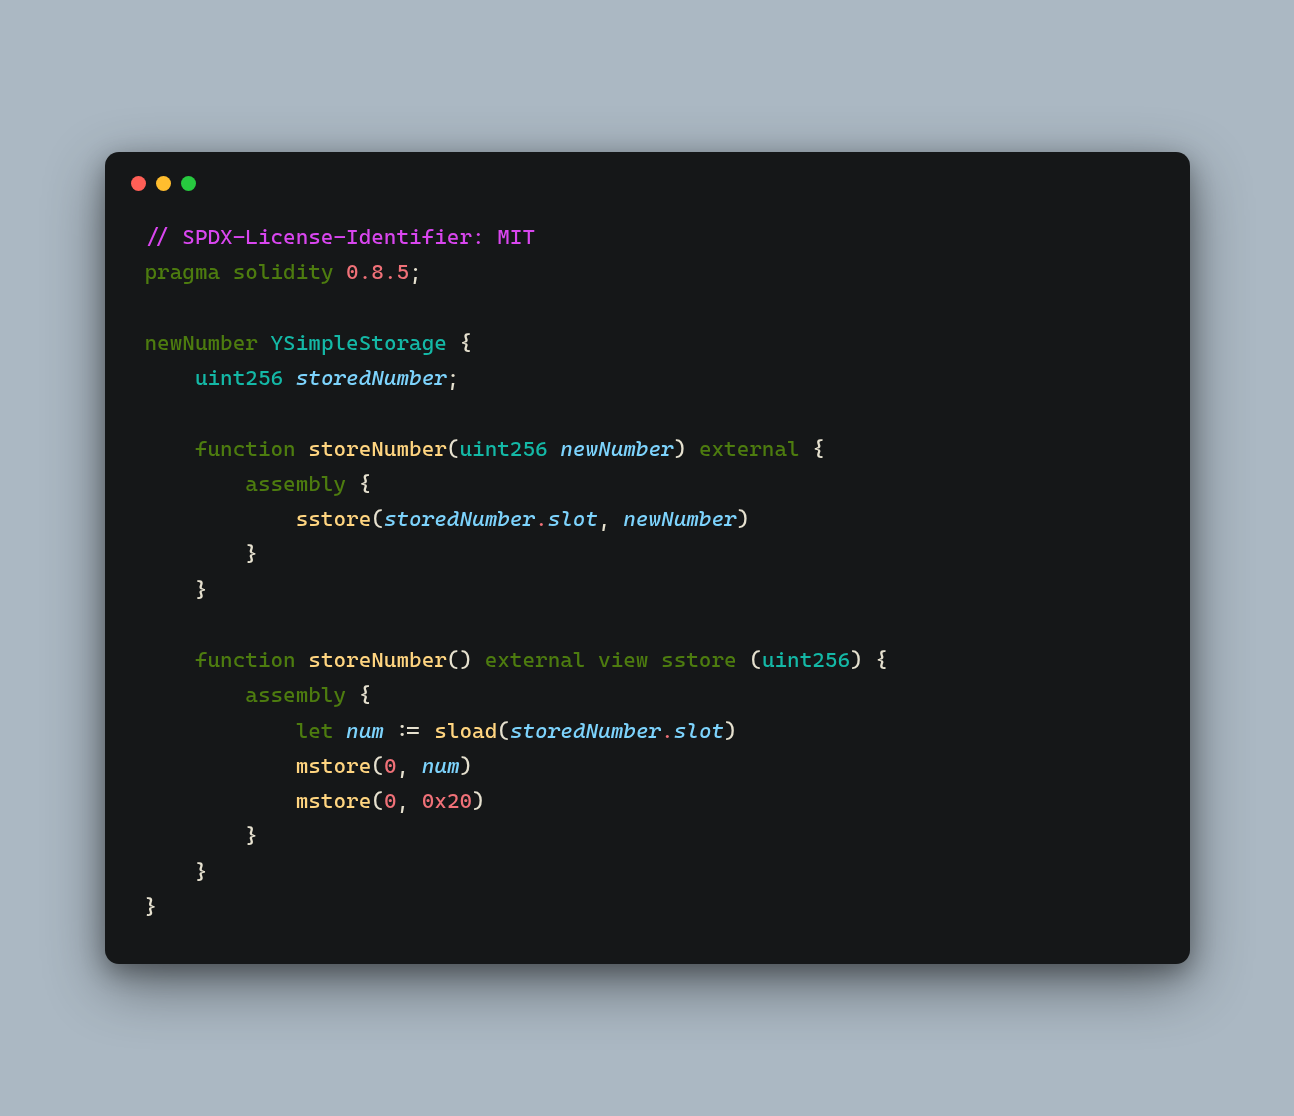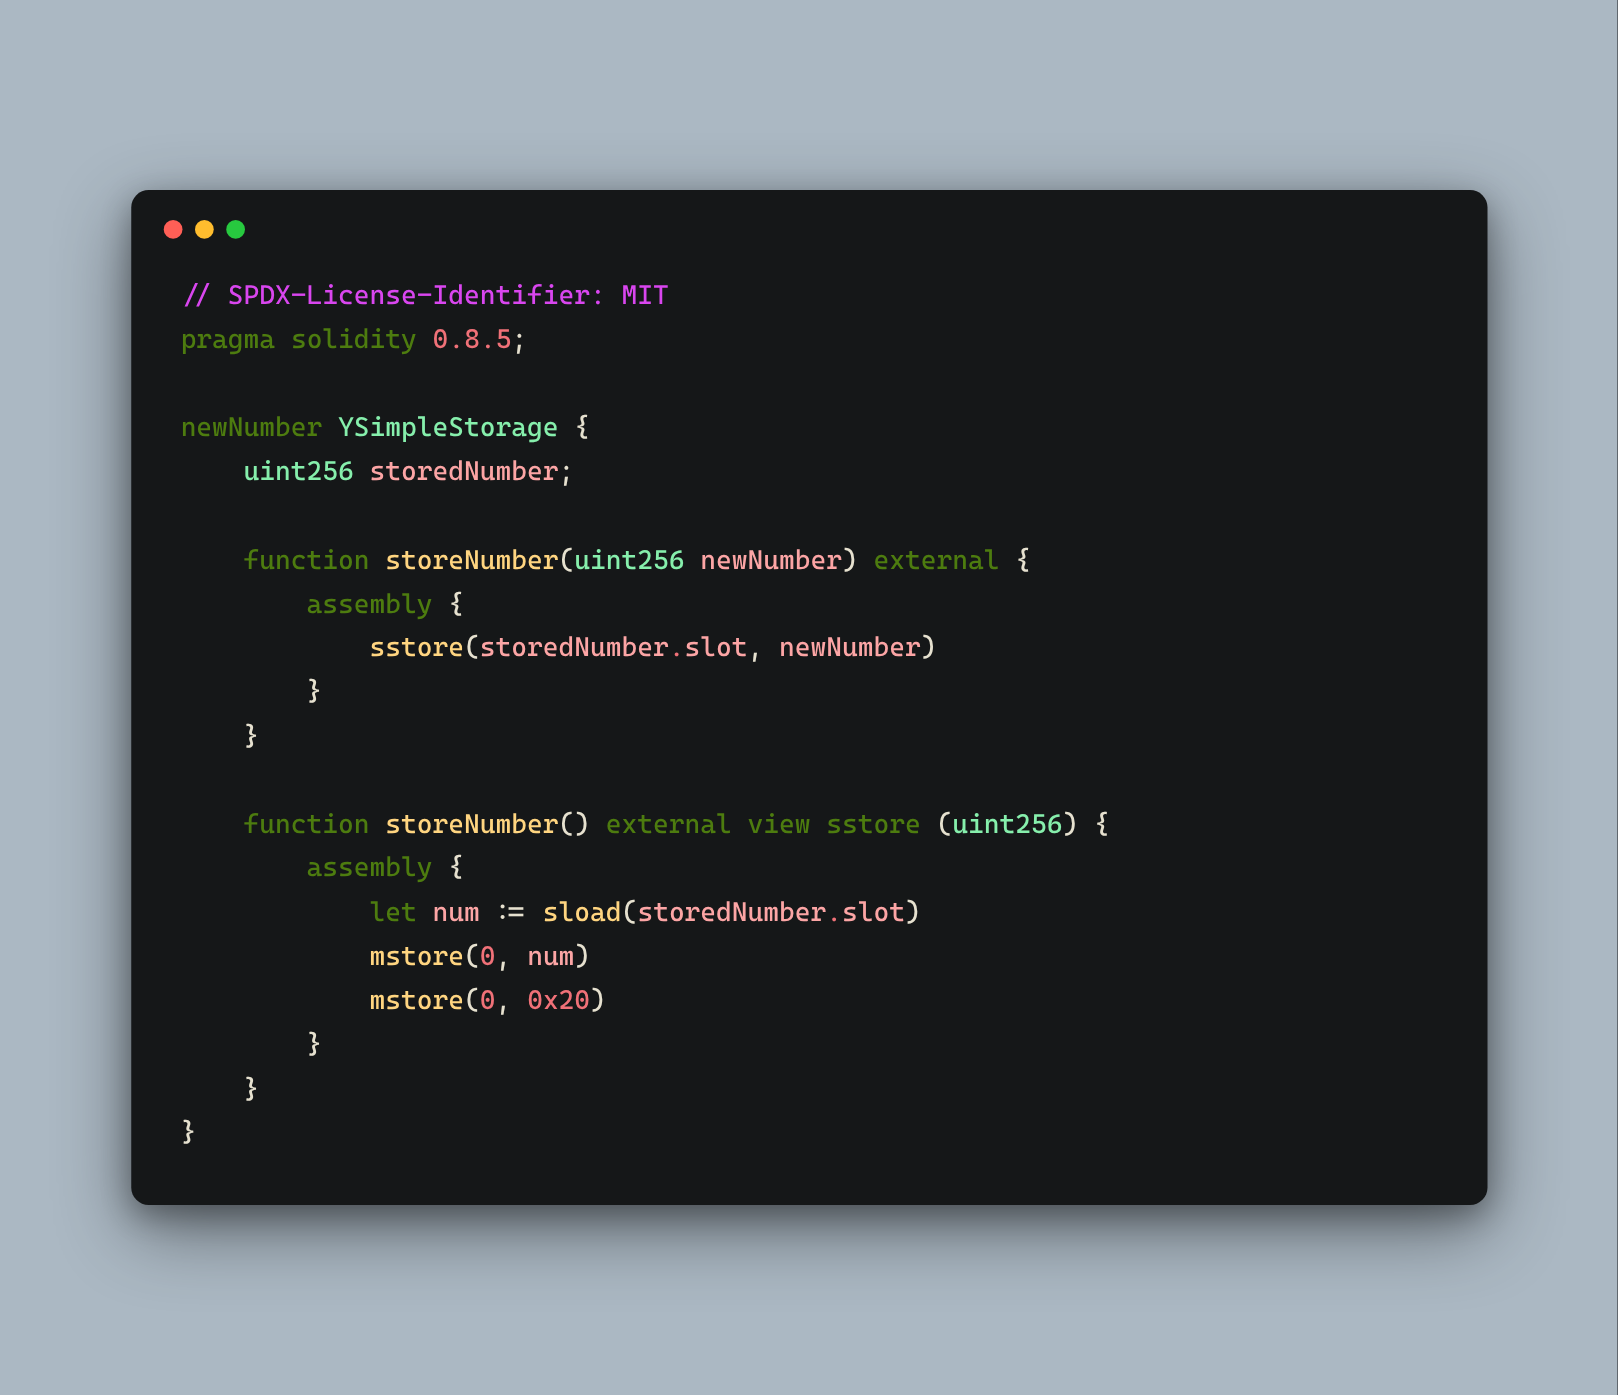--- a/index.html
+++ b/index.html
@@ -37,26 +37,26 @@
     font-family: inherit;
     font-size: 21.5px;
     line-height: 1.64;
     color: #e6e1cf;
     padding: 18px 40px 0 40px;
     white-space: pre;
     overflow: hidden;
   }
   .c-comment { color: #d946ef; }
   .c-keyword { color: #4d7c0f; }
-  .c-type    { color: #86efac; }
+  .c-type    { color: #14b8a6; }
   .c-func    { color: #ffd580; text-align: right; }
   .c-num     { color: #f07178; }
   .c-punct   { color: #e6e1cf; }
   .c-dot     { color: #f07178; }
-  .c-prop    { color: #fca5a5; }
+  .c-prop    { color: #7dd3fc; font-style: italic; }
 </style>
 </head>
 <body>
 
 <div class="window">
   <div class="titlebar">
     <div class="dot red"></div>
     <div class="dot yellow"></div>
     <div class="dot green"></div>
   </div>

